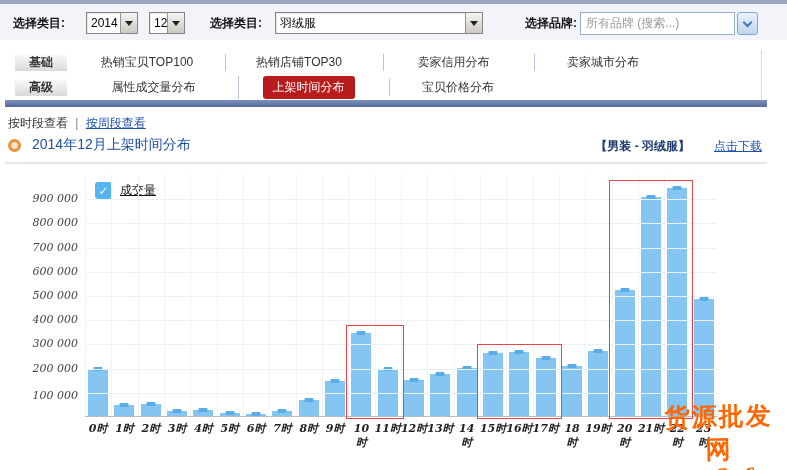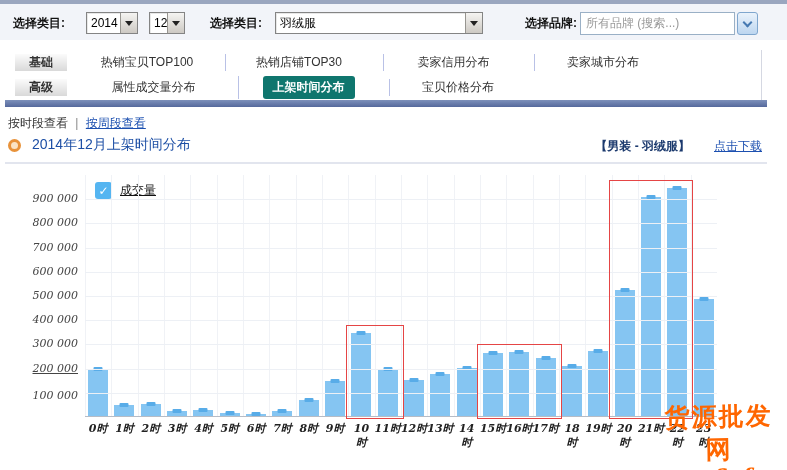--- a/index.html
+++ b/index.html
@@ -26,21 +26,21 @@
     transform:rotate(-45deg); margin-top:-3px; }
 
   
   .tabs { position:absolute; left:15px; top:50px; width:747px; border-right:1px solid #d5d8e2; }
   .tab-row { display:flex; height:25px; align-items:center;gap:11px; }
   .tab-side { width:52px; background:linear-gradient(#fbfbfb,#d9d9d9); border-bottom:1px solid #fff;
     display:flex; align-items:center; justify-content:center; font-weight:bold; color:#333; margin-right:2px; }
   .tab-cell { display:flex; align-items:center; justify-content:center; color:#333; cursor:pointer; }
   .tab-cell + .tab-cell { border-left:1px solid #b9c1e6; }
   .c1{width:134px;} .c2{width:147px;} .c3{width:140px;} .c4{width:137px;} .c5{flex:1;}
-  .active-tab { background:#0f766e; color:#fff; font-weight:bold; padding:3px 10px; border-radius:3px; }
+  .active-tab { background:#b91c1c; color:#fff; font-weight:normal; padding:3px 10px; border-radius:3px; }
   .bluebar { position:absolute; left:5px; top:100px; width:762px; height:7px;
     background:linear-gradient(#7d90ba,#55699c); }
 
   
   .viewrow { position:absolute; left:8px; top:115px; }
   .viewrow .cur { color:#333; cursor:pointer; }
   .viewrow .sep { color:#888; margin:0 4px; }
   a.bluelink { color:#1d50b0; text-decoration:underline; cursor:pointer; }
   .titlerow { position:absolute; left:0; top:136px; width:770px; height:22px; }
   .bullet { position:absolute; left:8px; top:3px; width:13px; height:13px; border-radius:50%;
@@ -148,21 +148,21 @@
   </div>
   <div class="hr"></div>
 
   <div class="chart">
     <div class="legend">
       <span class="cb">✓</span>
       <span class="legend-label">成交量</span>
     </div>
     <div id="ylabels">
         <div class="ylab" style="top: 219px;">100 000</div>
-        <div class="ylab" style="top: 191.6px; text-decoration: underline;">200 000</div>
+        <div class="ylab" style="top: 191.6px;">200 000</div>
         <div class="ylab" style="top: 167.4px;">300 000</div>
         <div class="ylab" style="top: 143.2px;">400 000</div>
         <div class="ylab" style="top: 119px;">500 000</div>
         <div class="ylab" style="top: 94.8px;">600 000</div>
         <div class="ylab" style="top: 70.6px;">700 000</div>
         <div class="ylab" style="top: 46.4px;">800 000</div>
         <div class="ylab" style="top: 22.2px;">900 000</div>
       </div>
     <div class="plot" id="plot">
       <div class="bars" id="bars">

